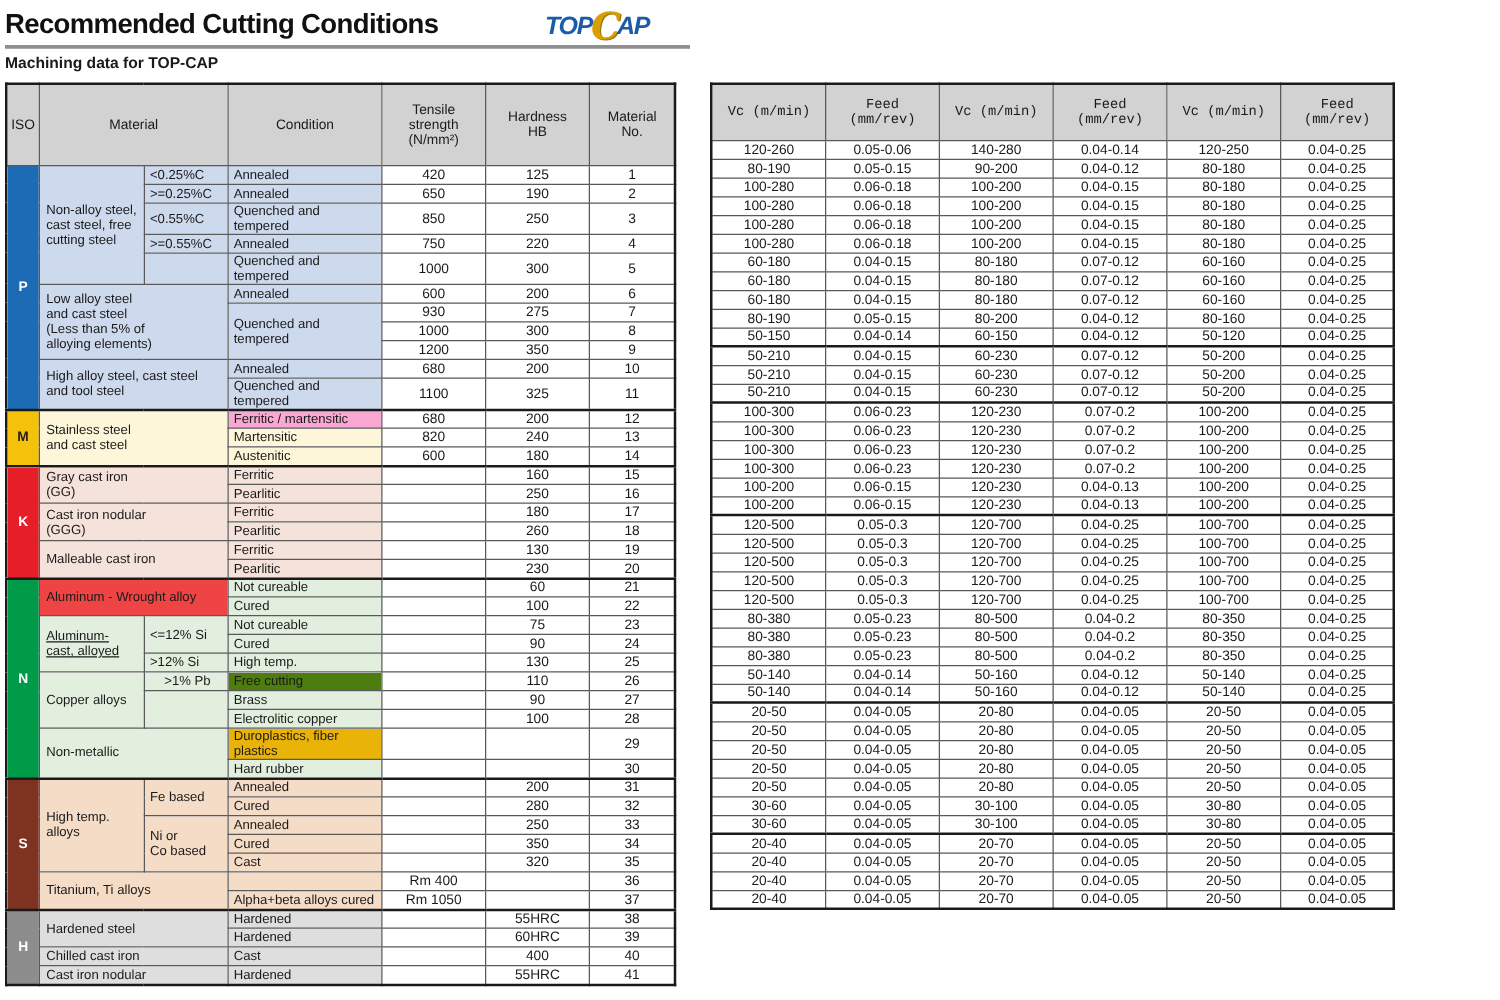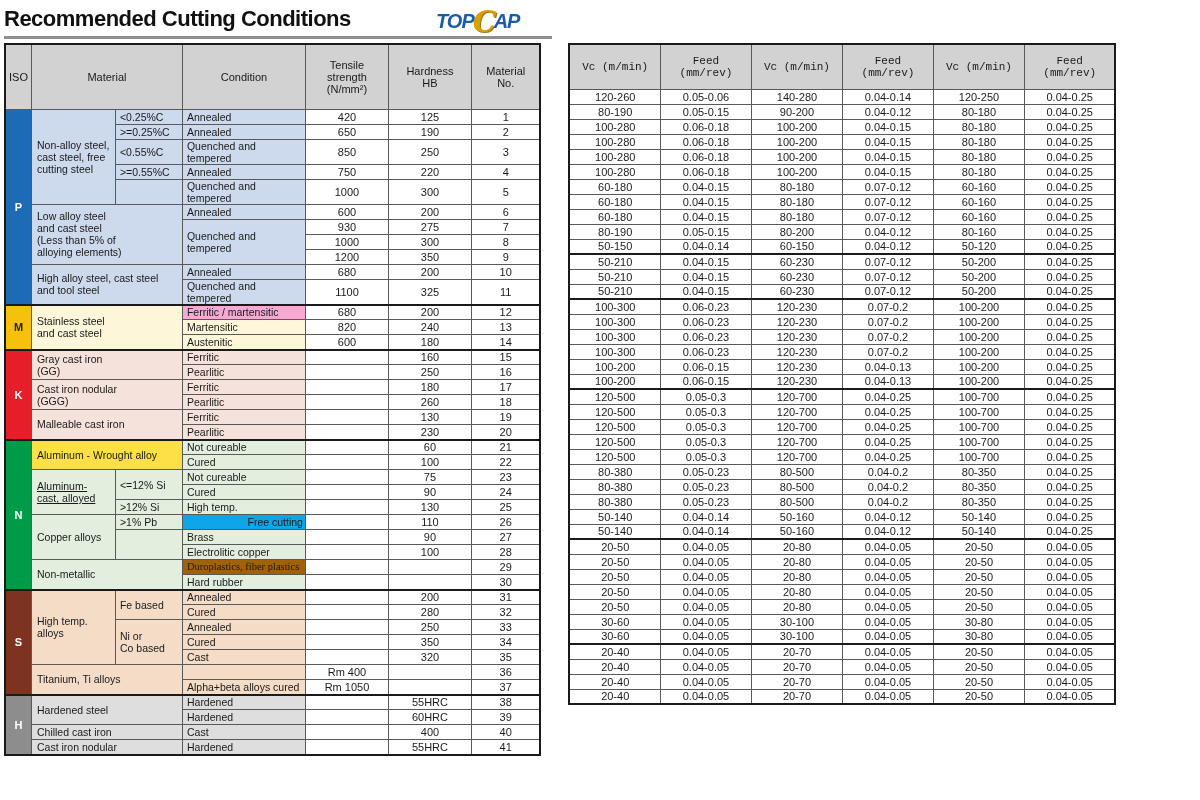--- a/index.html
+++ b/index.html
@@ -39,20 +39,21 @@
 </style>
 </head>
 <body>
 
 <div class="page">
   <div class="header">
     <h1 class="title">Recommended Cutting Conditions</h1>
     <div class="logo"><span class="lt">TOP</span><span class="lc">C</span><span class="lt">AP</span></div>
   </div>
   <div class="rule"></div>
+  <div class="subtitle">Machining data for TOP-CAP</div>
 
   <div class="tables">
     <table class="tbl left">
       <colgroup>
         <col style="width:19px">
           <col style="width:84px">
           <col style="width:67px">
         <col style="width:123px">
           <col style="width:83px">
           <col style="width:83px">
@@ -210,21 +211,21 @@
             <td class="num">19</td>
           </tr>
           <tr>
             <td class="cond" style="background: rgb(245, 226, 218);">Pearlitic</td>
             <td class="num"></td>
             <td class="num">230</td>
             <td class="num">20</td>
           </tr>
           <tr class="grp">
             <td class="iso" rowspan="10" style="background: rgb(0, 155, 73); color: rgb(255, 255, 255);">N</td>
-            <td class="mat" rowspan="2" colspan="2" style="background: #fde047;">Aluminum - Wrought alloy</td>
+            <td class="mat" rowspan="2" colspan="2" style="background: #ef4444;">Aluminum - Wrought alloy</td>
             <td class="cond" style="background: rgb(226, 239, 222);">Not cureable</td>
             <td class="num"></td>
             <td class="num">60</td>
             <td class="num">21</td>
           </tr>
           <tr>
             <td class="cond" style="background: rgb(226, 239, 222);">Cured</td>
             <td class="num"></td>
             <td class="num">100</td>
             <td class="num">22</td>
@@ -246,42 +247,42 @@
           </tr>
           <tr>
             <td class="sub" style="background: rgb(226, 239, 222);">&gt;12% Si</td>
             <td class="cond" style="background: rgb(226, 239, 222);">High temp.</td>
             <td class="num"></td>
             <td class="num">130</td>
             <td class="num">25</td>
           </tr>
           <tr>
             <td class="mat" rowspan="3" style="background: rgb(226, 239, 222);">Copper alloys</td>
-            <td class="sub" style="background: rgb(226, 239, 222);">&gt;1% Pb</td>
-            <td class="cond" style="background: #0ea5e9; text-align: right;">Free cutting</td>
+            <td class="sub" style="background: rgb(226, 239, 222); text-align: center;">&gt;1% Pb</td>
+            <td class="cond" style="background: #4d7c0f;">Free cutting</td>
             <td class="num"></td>
             <td class="num">110</td>
             <td class="num">26</td>
           </tr>
           <tr>
             <td class="sub" rowspan="2" style="background: rgb(226, 239, 222);"></td>
             <td class="cond" style="background: rgb(226, 239, 222);">Brass</td>
             <td class="num"></td>
             <td class="num">90</td>
             <td class="num">27</td>
           </tr>
           <tr>
             <td class="cond" style="background: rgb(226, 239, 222);">Electrolitic copper</td>
             <td class="num"></td>
             <td class="num">100</td>
             <td class="num">28</td>
           </tr>
           <tr>
             <td class="mat" rowspan="2" colspan="2" style="background: rgb(226, 239, 222);">Non-metallic</td>
-            <td class="cond" style="background: #a16207; font-family: Liberation Serif, serif;">Duroplastics, fiber plastics</td>
+            <td class="cond" style="background: #eab308;">Duroplastics, fiber plastics</td>
             <td class="num"></td>
             <td class="num"></td>
             <td class="num">29</td>
           </tr>
           <tr>
             <td class="cond" style="background: rgb(226, 239, 222); margin-top: 47px;">Hard rubber</td>
             <td class="num"></td>
             <td class="num"></td>
             <td class="num">30</td>
           </tr>

